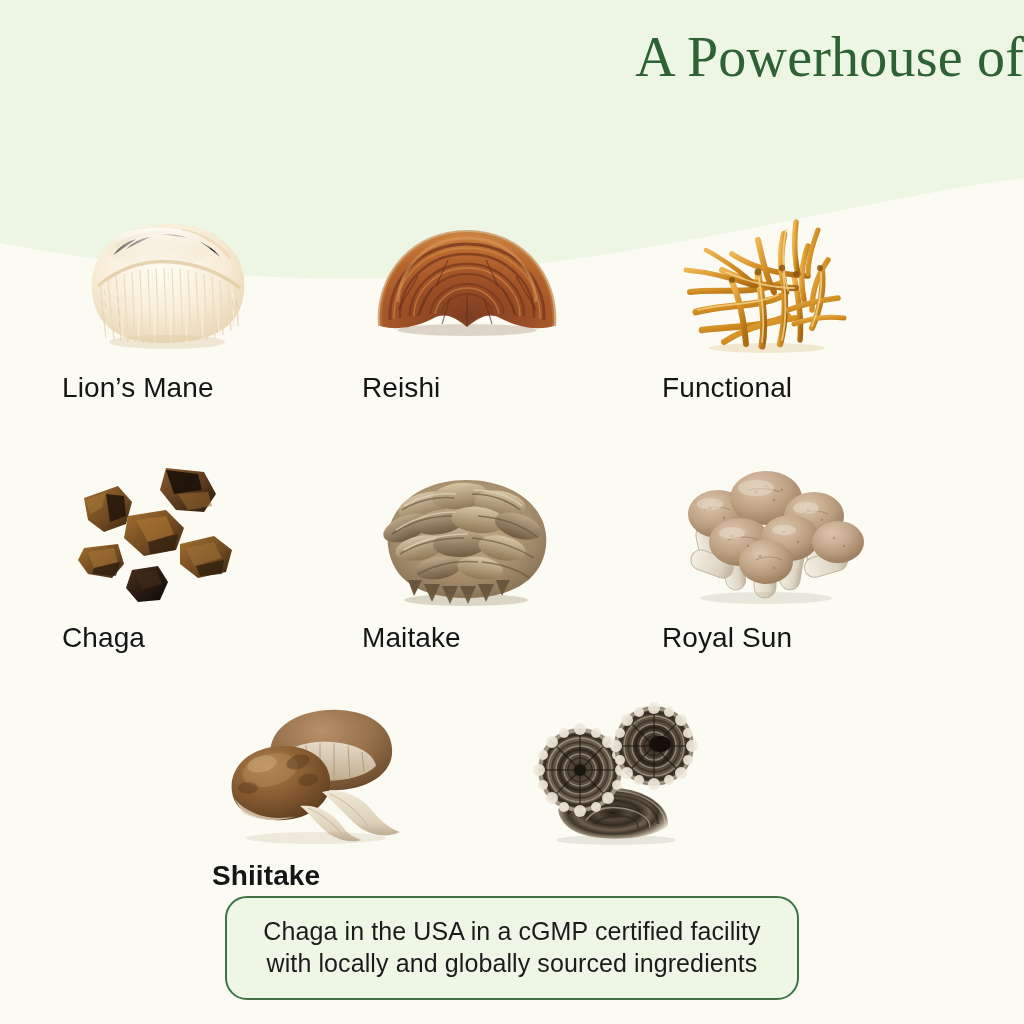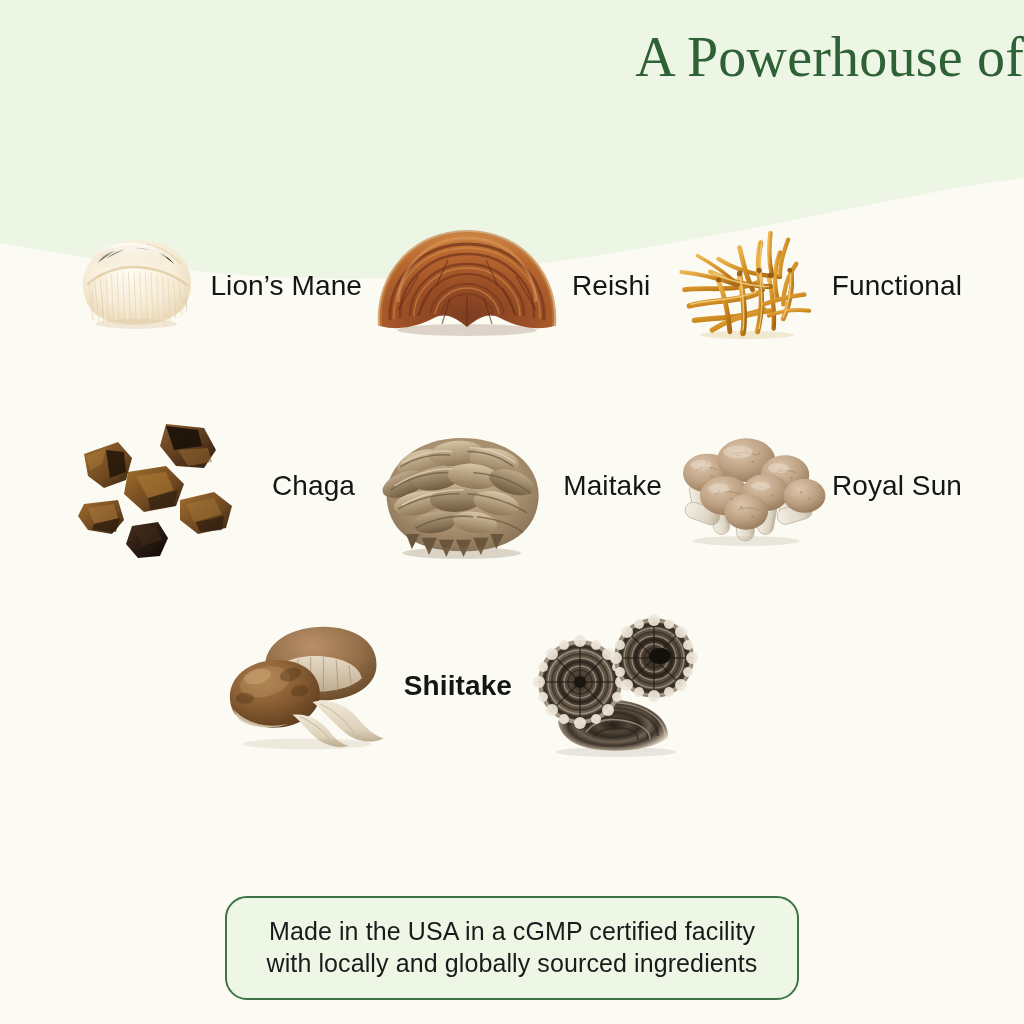--- a/index.html
+++ b/index.html
@@ -25,33 +25,33 @@
     font-family:"Liberation Serif",serif;
     font-size:56px;line-height:1.18;color:#2e6135;
     font-weight:700;font-style:italic;letter-spacing:.2px;
   }
 
   
   .grid{position:absolute;left:0;top:196px;width:1024px;z-index:2;}
   .row{display:flex;justify-content:center;}
   .row-1{padding-left:0;}
   .cell{
-    width:300px;display:flex;flex-direction:row;align-items:center;
+    width:300px;display:flex;flex-direction:column;
   }
   .art{
     width:210px;height:160px;position:relative;
   }
   .art svg{display:block;width:100%;height:100%;overflow:visible;}
   .caption{
     font-family:"Liberation Sans",sans-serif;
     font-size:28px;color:#151515;font-weight:400;
     letter-spacing:.1px;white-space:nowrap;
   }
   .r1 .caption{margin-top:12px;}
-  .r2 .caption{}
+  .r2 .caption{margin-top:12px;}
   .r3 .caption{margin-top:12px;font-weight:bold;}
 
   
   .row-1{margin-top:4px;}
   .row-2{margin-top:46px;}
   .row-3{margin-top:34px;}
   .row-3 .cell:first-child{margin-right:0px;}
 
   
   .badge-wrap{position:absolute;left:0;top:896px;width:1024px;display:flex;justify-content:center;z-index:3;}
@@ -663,18 +663,18 @@
             </g>
             <ellipse cx="104" cy="152" rx="60" ry="5" fill="#9a8f7c" opacity=".2"></ellipse>
           </svg>
         </div>
       </div>
     </div>
   </div>
 
   <div class="badge-wrap">
     <div class="badge">
-      <div class="badge-line">Made in the USA in a cGMP certified facility</div>
+      <div class="badge-line">Chaga in the USA in a cGMP certified facility</div>
       <div class="badge-line">with locally and globally sourced ingredients</div>
     </div>
   </div>
 
 </div>
 
 </body></html>

